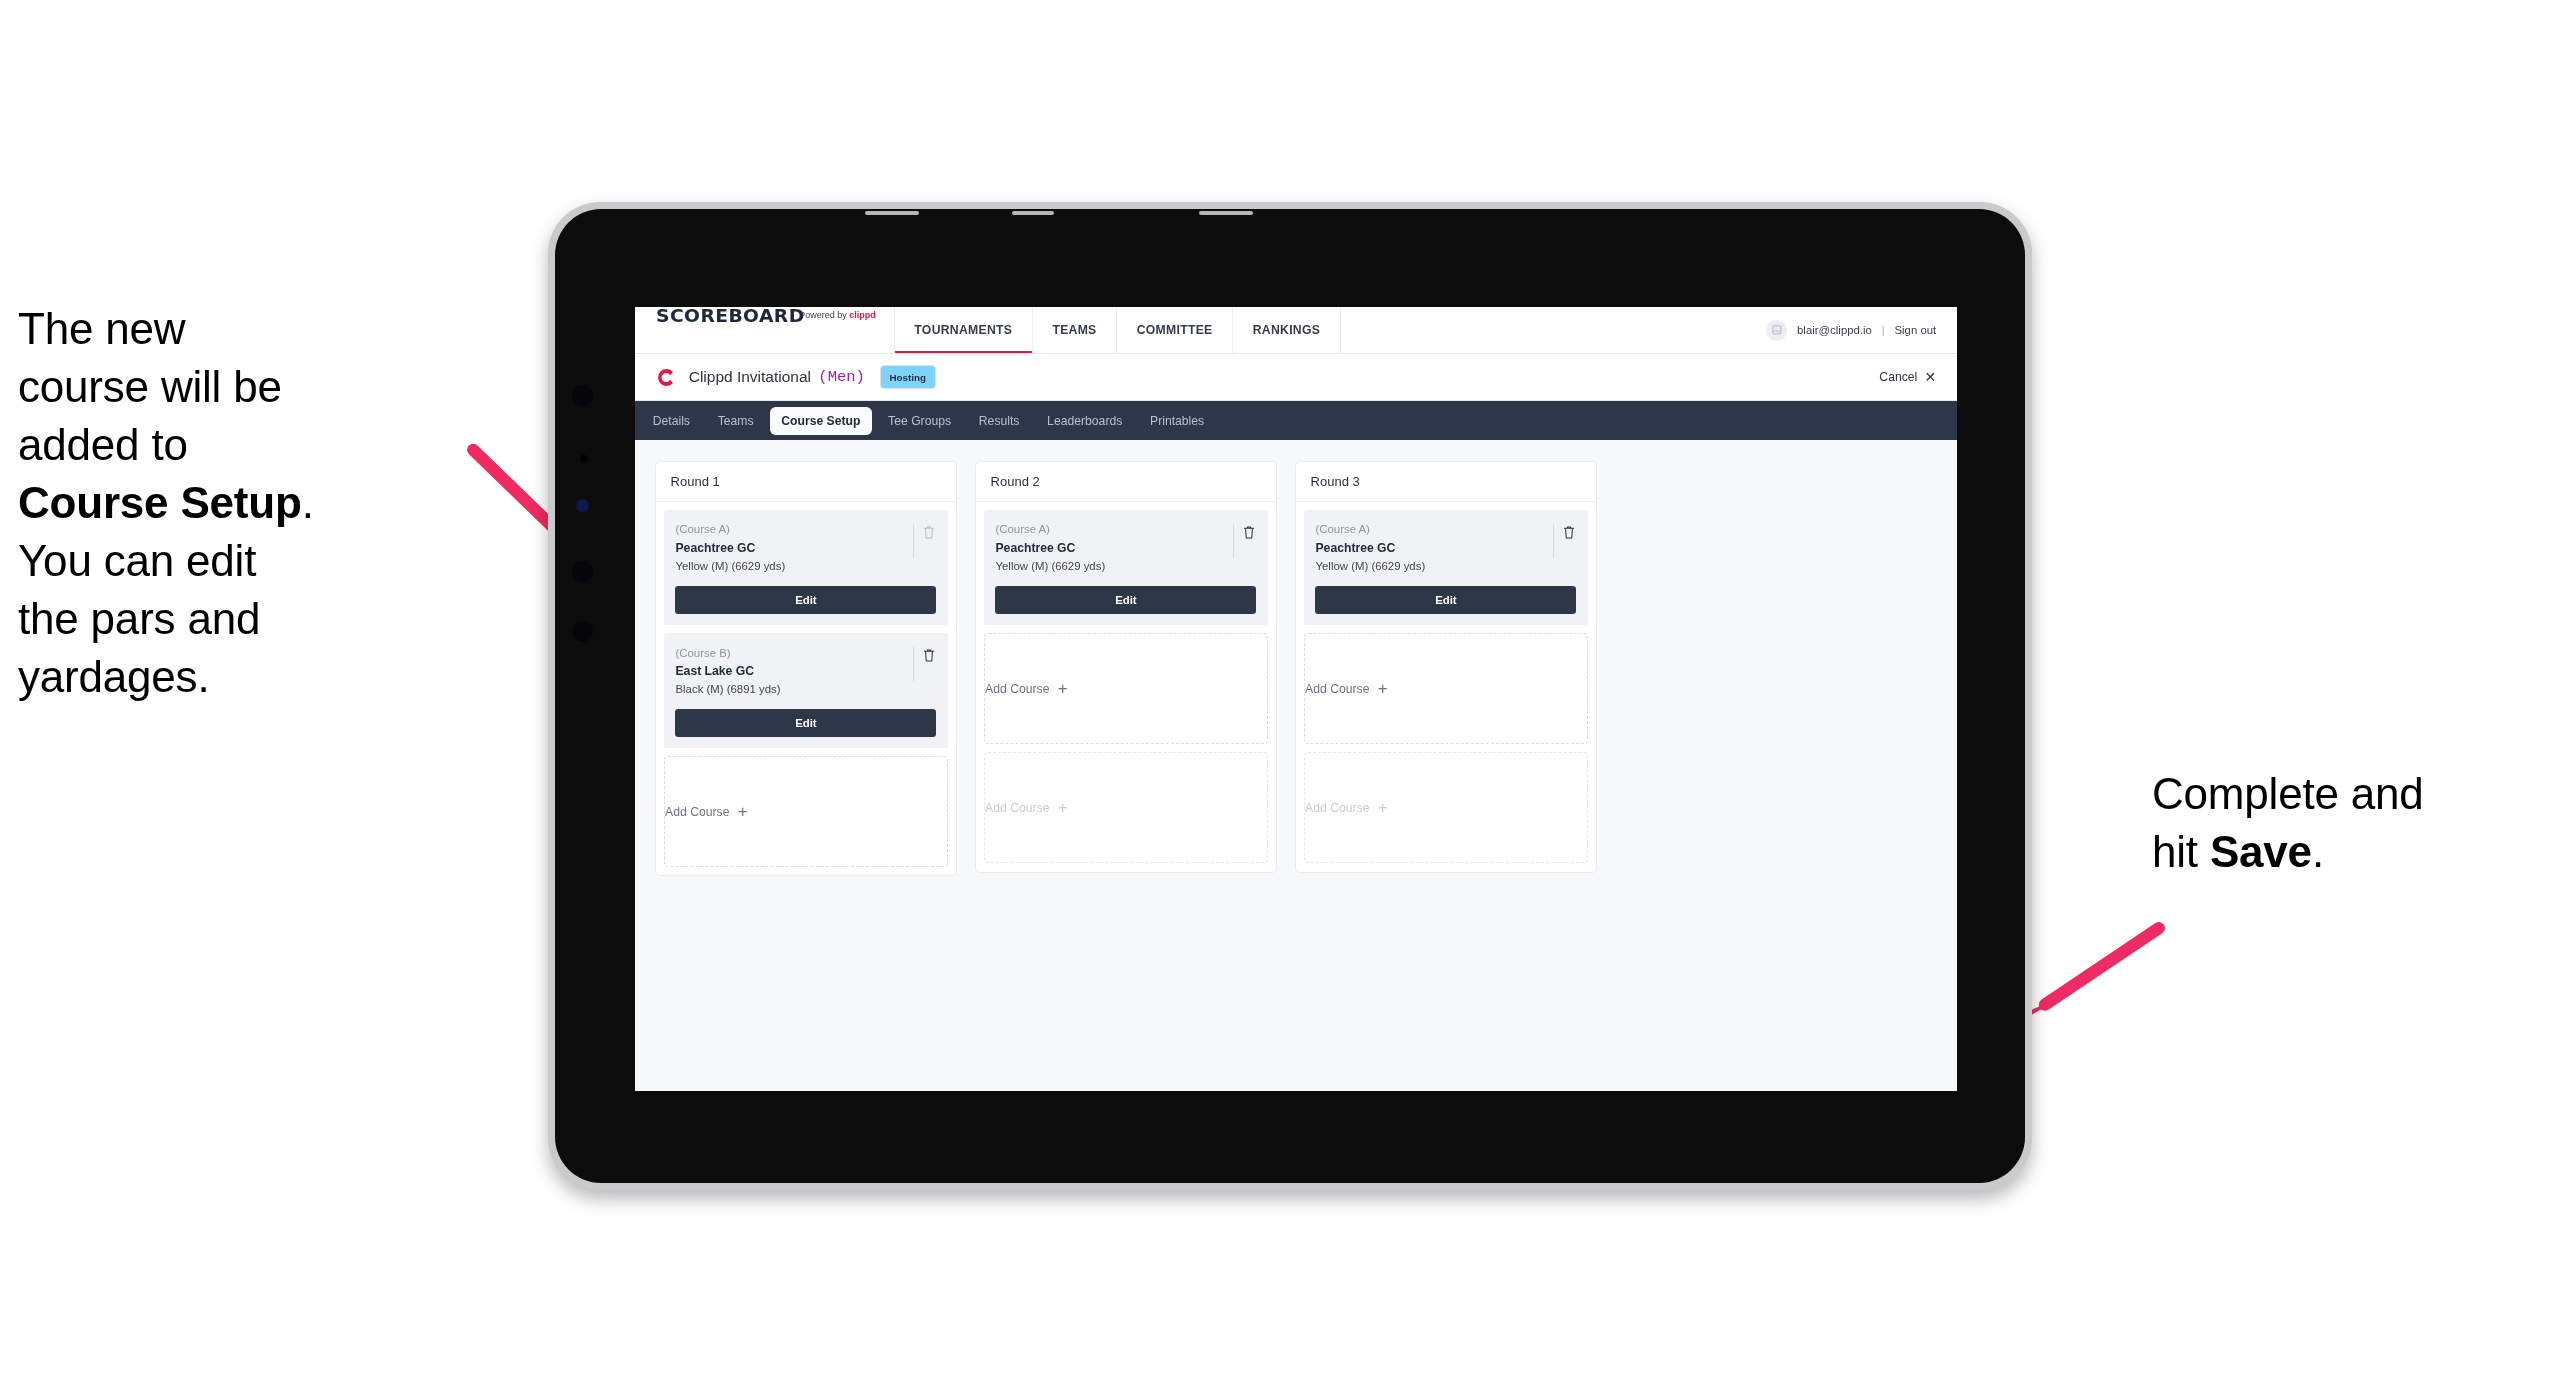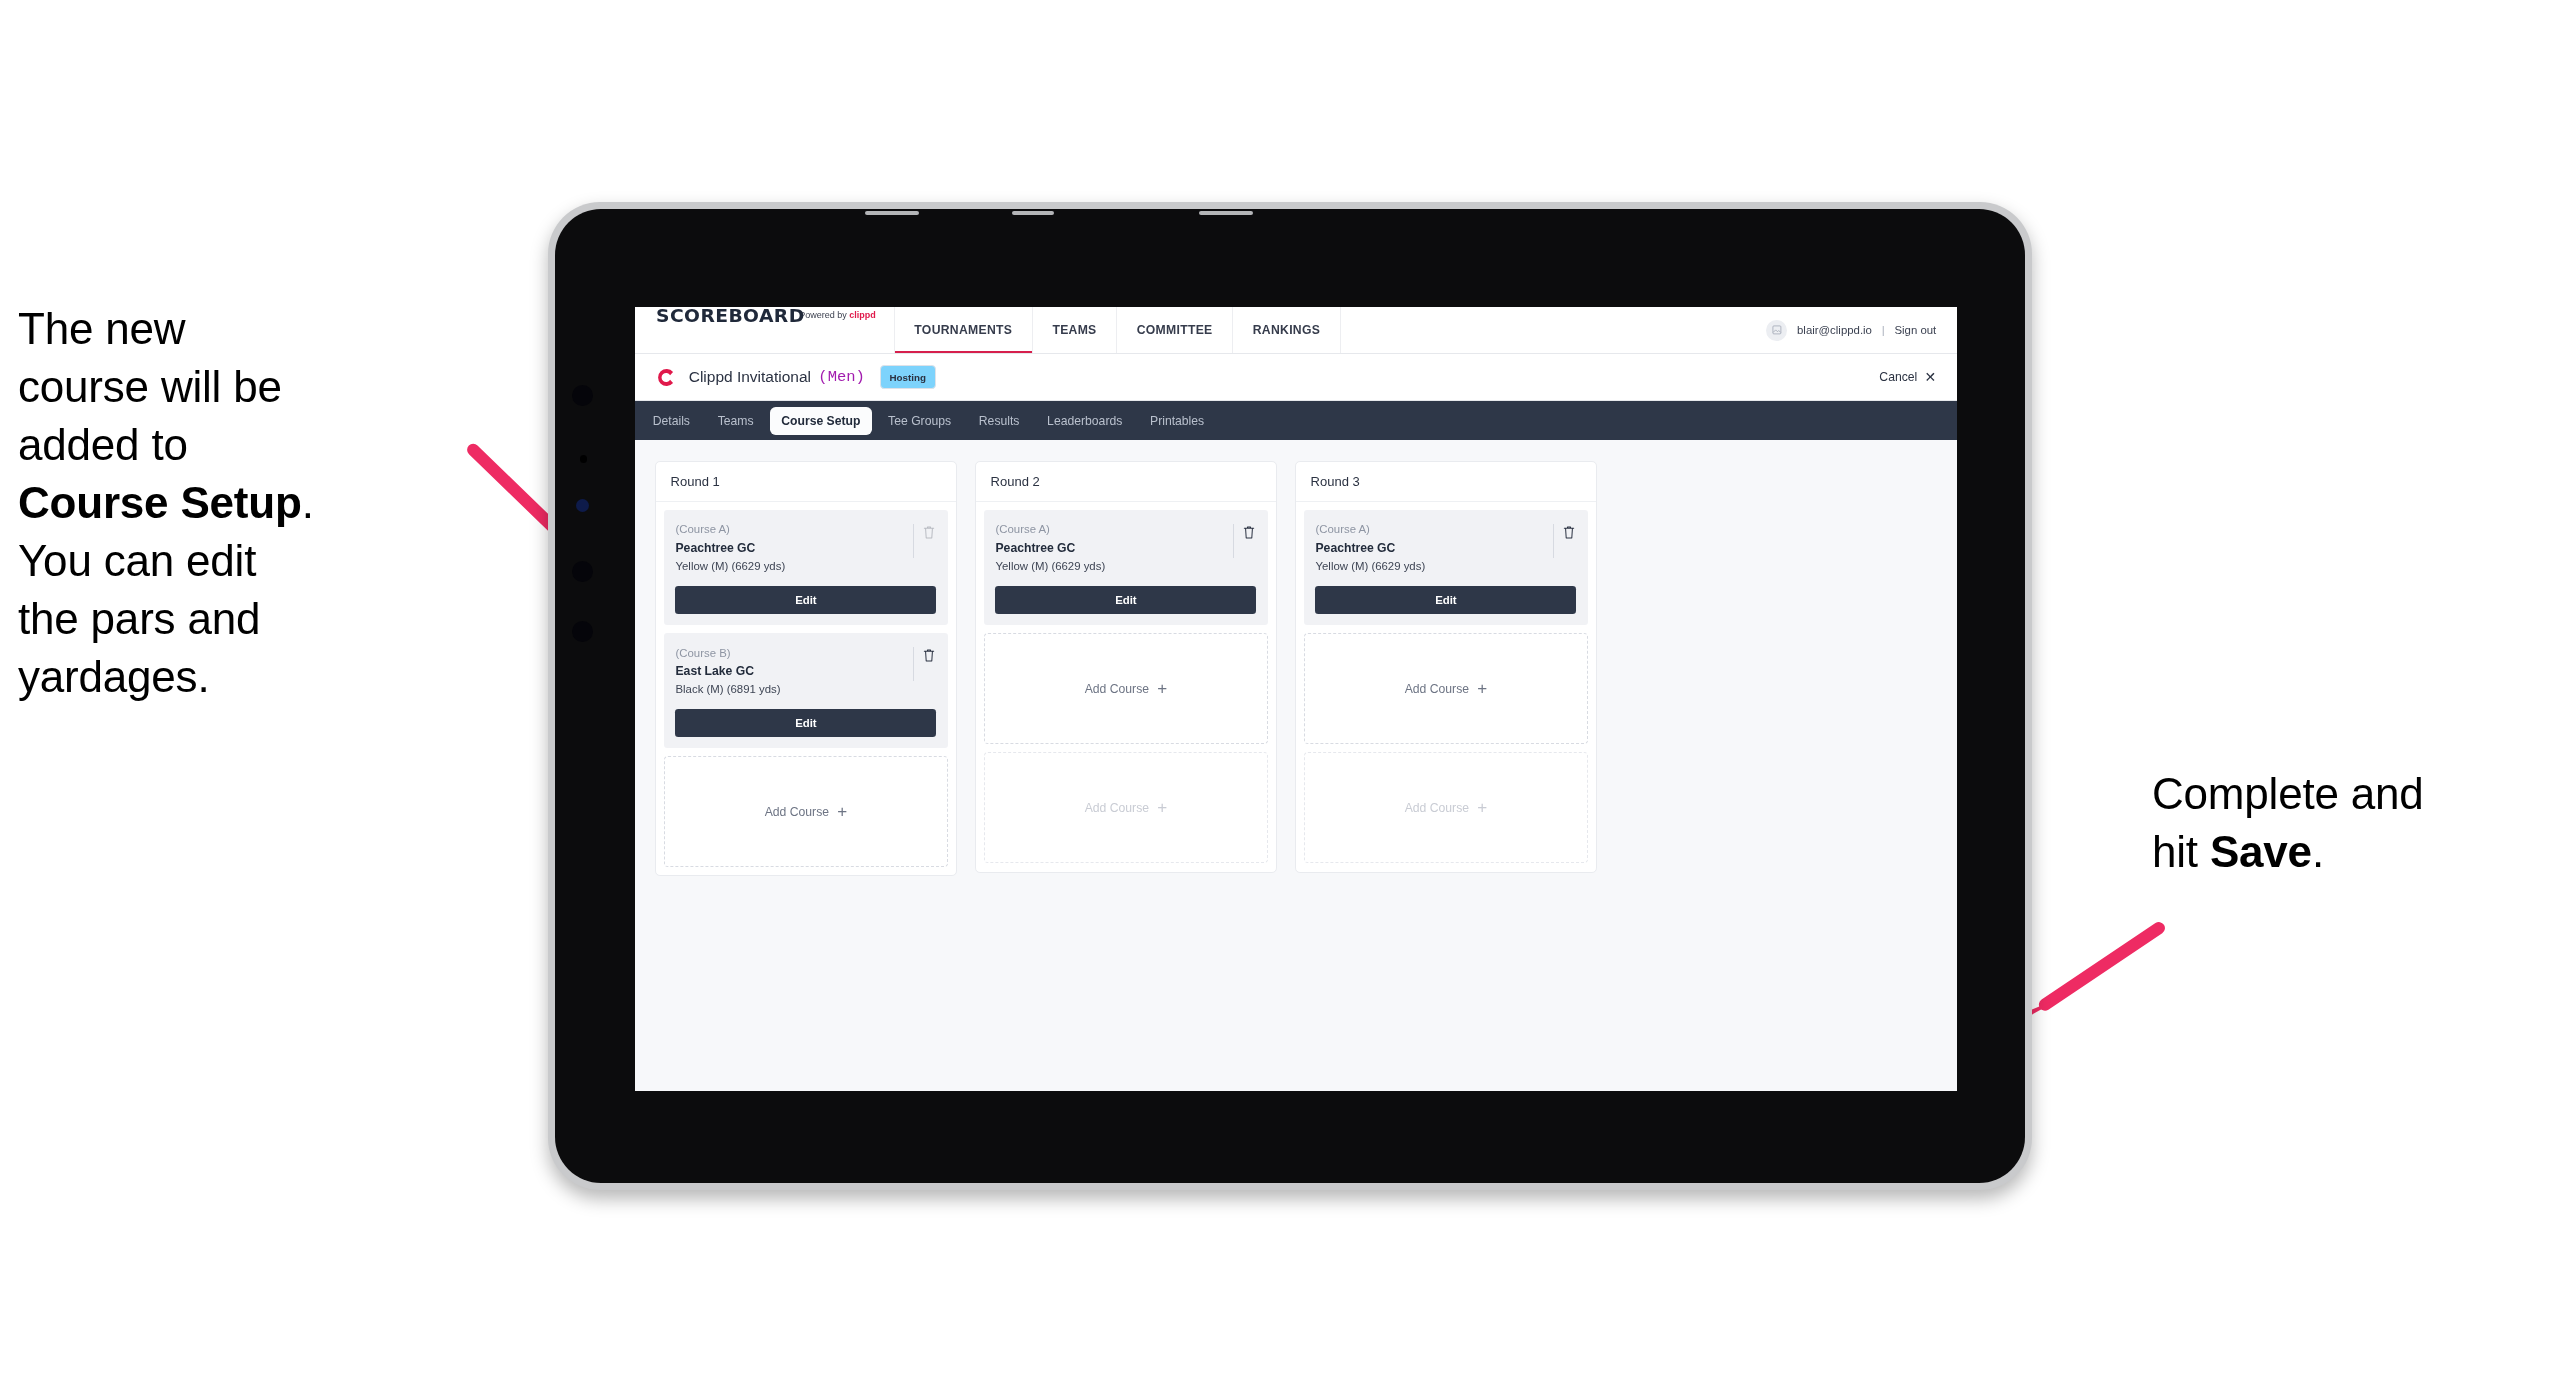--- a/index.html
+++ b/index.html
@@ -192,21 +192,21 @@
     border-radius: 3.3px;
     display: flex; align-items: center; justify-content: center;
     font-size: 11.4px; font-weight: 600;
   }
 
   .add-card {
     border: 0.8px dashed #d8dbe2;
     border-radius: 4.1px;
     background: #ffffff;
     height: 111px;
-    display: flex; align-items: center; justify-content: center;
+    display: flex; align-items: center; 
     gap: 8.2px;
     font-size: 12.2px; color: #6d7484;
   }
   .add-card.dim { color: #c9ccd4; border-color: #e6e8ed; }
   .plus-ico { font-size: 17px; line-height: 1; font-weight: 300; }
 </style>
 </head>
 <body>
 
 <div class="stage">

